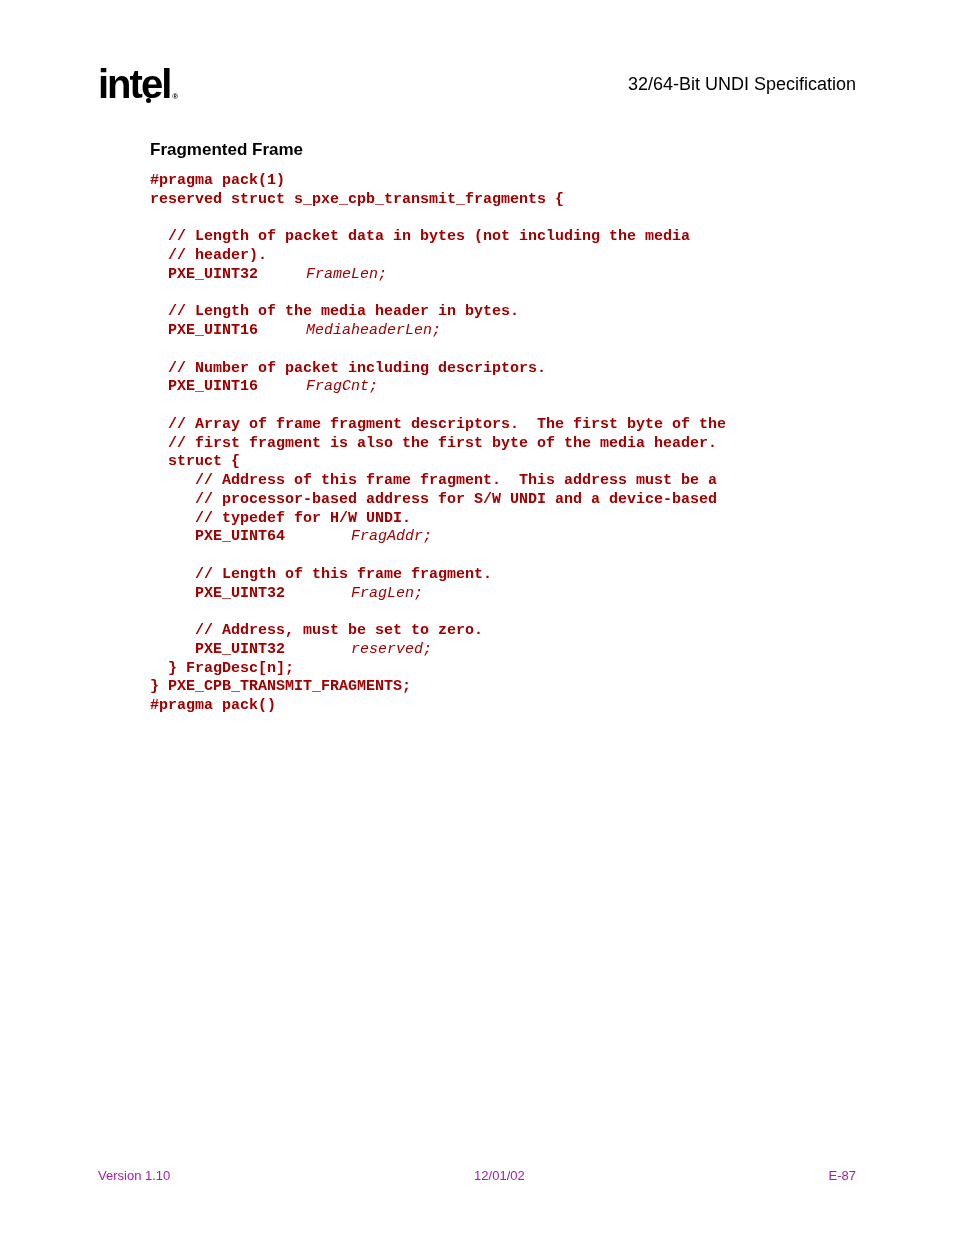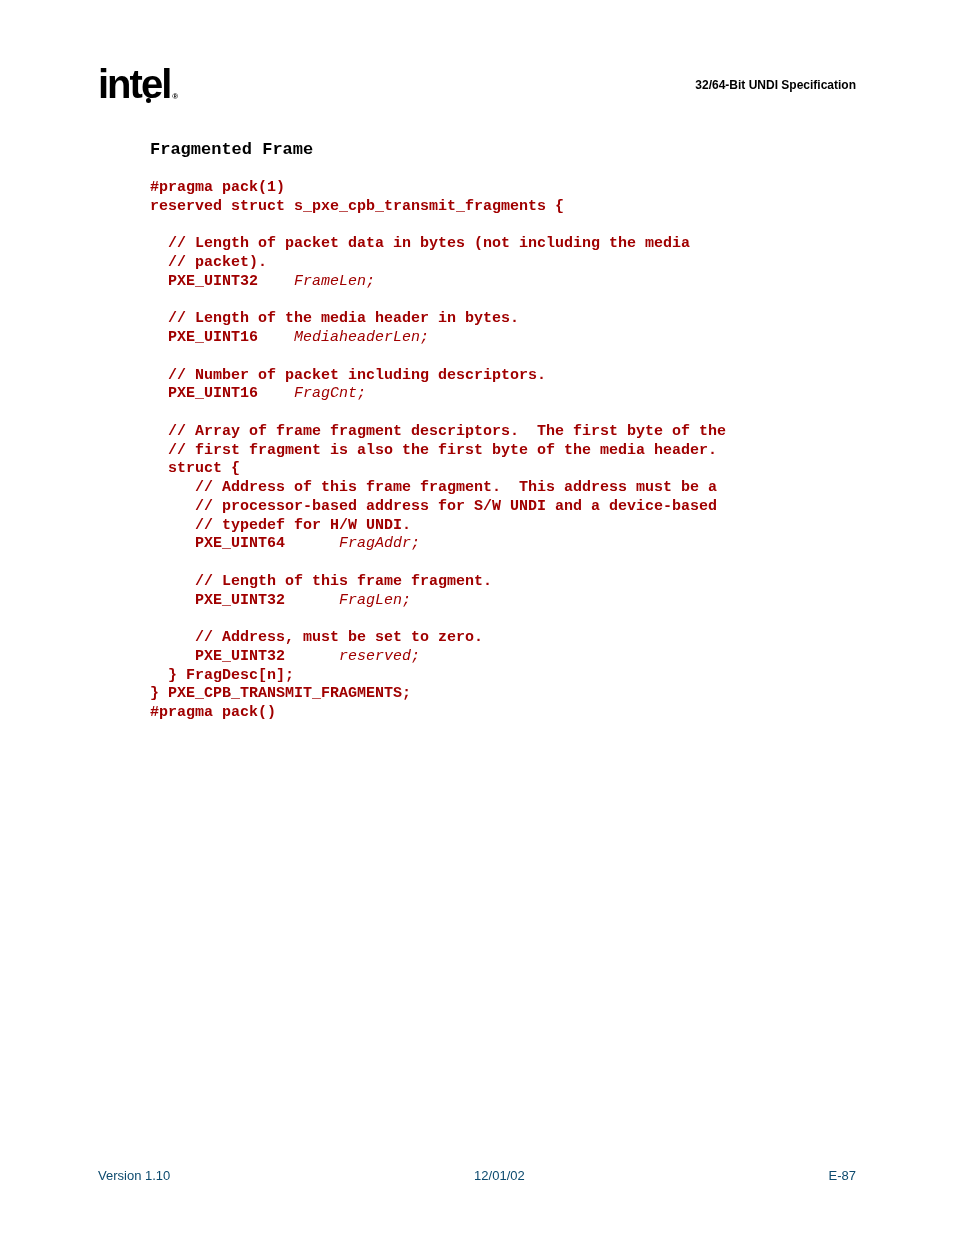--- a/index.html
+++ b/index.html
@@ -39,75 +39,76 @@
     content: "";
     position: absolute;
     bottom: 4px;
     left: 48px;
     width: 5px;
     height: 5px;
     background: #000;
     border-radius: 50%;
   }
   .header-title {
-    font-size: 12px;
-    font-weight: bold;
+    font-size: 18px;
+    font-weight: normal;
     color: #000;
   }
   .content {
     position: absolute;
     top: 140px;
     left: 150px;
     right: 90px;
   }
   .section-title {
-    font-family: Liberation Mono, monospace;
+    font-family: Liberation Sans, sans-serif;
     font-size: 17px;
     font-weight: bold;
     color: #000;
-    margin-bottom: 20px;
+    margin-bottom: 12px;
   }
   .code-block {
     font-family: "Courier New", Courier, monospace;
     font-size: 15px;
     font-weight: bold;
     color: #a00000;
     line-height: 1.25;
     white-space: pre;
   }
   .code-block .italic {
     font-style: italic;
     font-weight: normal;
+    margin-left: 12px;
   }
   .footer {
     position: absolute;
     bottom: 52px;
     left: 98px;
     right: 98px;
     display: flex;
     justify-content: space-between;
     font-size: 13px;
-    color: #0c4a6e;
+    color: #a21caf;
   }
 </style>
 </head>
 <body>
 
 <div class="header">
   <div class="logo">int<span style="position:relative;">e<span style="position:absolute;left:0;bottom:-3px;font-size:40px;"></span></span>l<span class="logo-sub">®</span></div>
   <div class="header-title">32/64-Bit UNDI Specification</div>
 </div>
 
 <div class="content">
   <div class="section-title">Fragmented Frame</div>
   <div class="code-block"><span>#pragma pack(1)</span>
 <span>reserved struct s_pxe_cpb_transmit_fragments {</span>
 <span></span>
 <span>  // Length of packet data in bytes (not including the media</span>
-<span>  // packet).</span>
+<span>  // header).</span>
 <span>  PXE_UINT32    </span><span class="italic">FrameLen;</span>
 <span></span>
 <span>  // Length of the media header in bytes.</span>
 <span>  PXE_UINT16    </span><span class="italic">MediaheaderLen;</span>
 <span></span>
 <span>  // Number of packet including descriptors.</span>
 <span>  PXE_UINT16    </span><span class="italic">FragCnt;</span>
 <span></span>
 <span>  // Array of frame fragment descriptors.  The first byte of the</span>
 <span>  // first fragment is also the first byte of the media header.</span>

